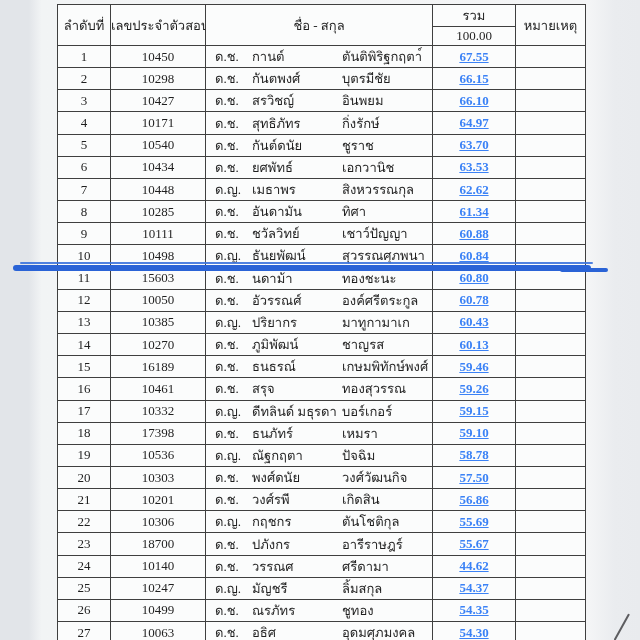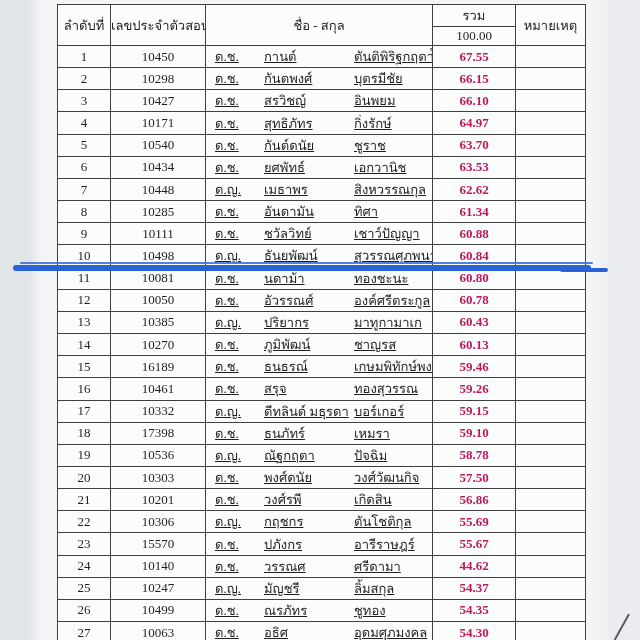--- a/index.html
+++ b/index.html
@@ -19,25 +19,25 @@
     padding: 0;
     font-size: 13px;
     overflow: hidden;
     white-space: nowrap;
   }
   .doc-table thead tr.hdr-top th { height: 17px; }
   .doc-table thead tr.hdr-sub th { height: 18px; margin-top: 35px; }
   .doc-table thead th { font-weight: normal; text-align: center; vertical-align: middle; }
   .doc-table tbody tr { height: 22.17px; }
   .c-center { text-align: center; vertical-align: middle; }
-  .score-cell { font-weight: bold; color: #be185d; }
-  .name-cell { vertical-align: middle; text-decoration: underline; }
+  .score-cell { font-weight: bold; color: #3b82f6; text-decoration: underline; }
+  .name-cell { vertical-align: middle; }
   .name-wrap { display: flex; align-items: center; padding-left: 9px; }
   .name-prefix { width: 32px; flex: 0 0 auto; }
-  .name-first { width: 90px; flex: 0 0 auto; padding-left: 5px; margin-left: 12px; }
+  .name-first { width: 90px; flex: 0 0 auto; padding-left: 5px; }
   .name-last { flex: 1 1 auto; padding-left: 0px; }
   .hl-line-main {
     position: absolute; left: 13px; top: 265px; width: 578px; height: 6px;
     border-radius: 3px; z-index: 3;
   }
   .hl-line-thin {
     position: absolute; left: 20px; top: 261.5px; width: 573px; height: 2.6px;
     border-radius: 2px; opacity: 0.9; z-index: 3;
   }
   .hl-line-tail {
@@ -198,21 +198,21 @@
             <span class="name-prefix">ด.ญ.</span>
             <span class="name-first">ธันยพัฒน์</span>
             <span class="name-last">สุวรรณศุภพนา</span>
           </div>
         </td>
         <td class="c-center score-cell">60.84</td>
         <td class="c-center"></td>
       </tr>
       <tr>
         <td class="c-center">11</td>
-        <td class="c-center">10081</td>
+        <td class="c-center">15603</td>
         <td class="name-cell">
           <div class="name-wrap">
             <span class="name-prefix">ด.ช.</span>
             <span class="name-first">นดาม้า</span>
             <span class="name-last">ทองชะนะ</span>
           </div>
         </td>
         <td class="c-center score-cell">60.80</td>
         <td class="c-center"></td>
       </tr>
@@ -354,21 +354,21 @@
             <span class="name-prefix">ด.ญ.</span>
             <span class="name-first">กฤชกร</span>
             <span class="name-last">ตันโชติกุล</span>
           </div>
         </td>
         <td class="c-center score-cell">55.69</td>
         <td class="c-center"></td>
       </tr>
       <tr>
         <td class="c-center">23</td>
-        <td class="c-center">15570</td>
+        <td class="c-center">18700</td>
         <td class="name-cell">
           <div class="name-wrap">
             <span class="name-prefix">ด.ช.</span>
             <span class="name-first">ปภังกร</span>
             <span class="name-last">อารีราษฎร์</span>
           </div>
         </td>
         <td class="c-center score-cell">55.67</td>
         <td class="c-center"></td>
       </tr>

